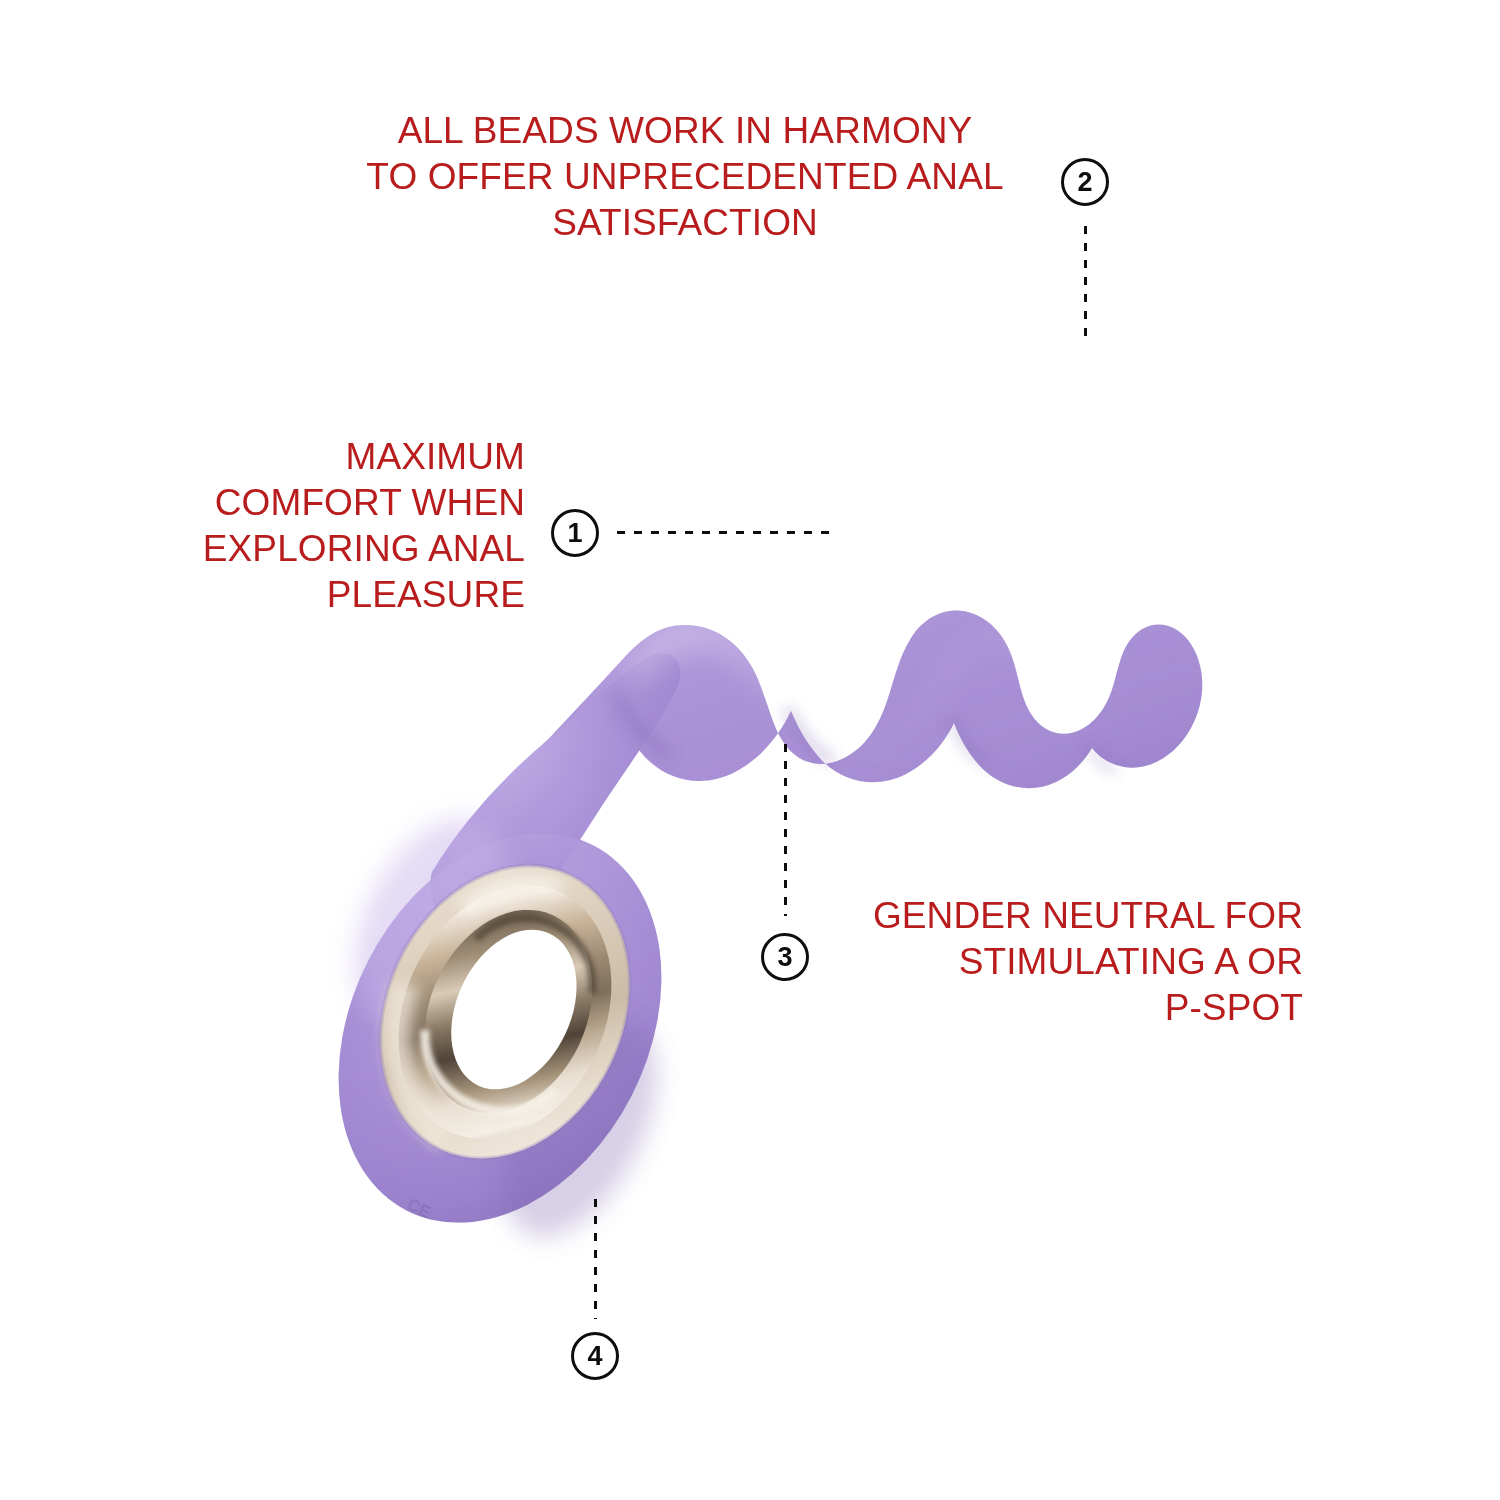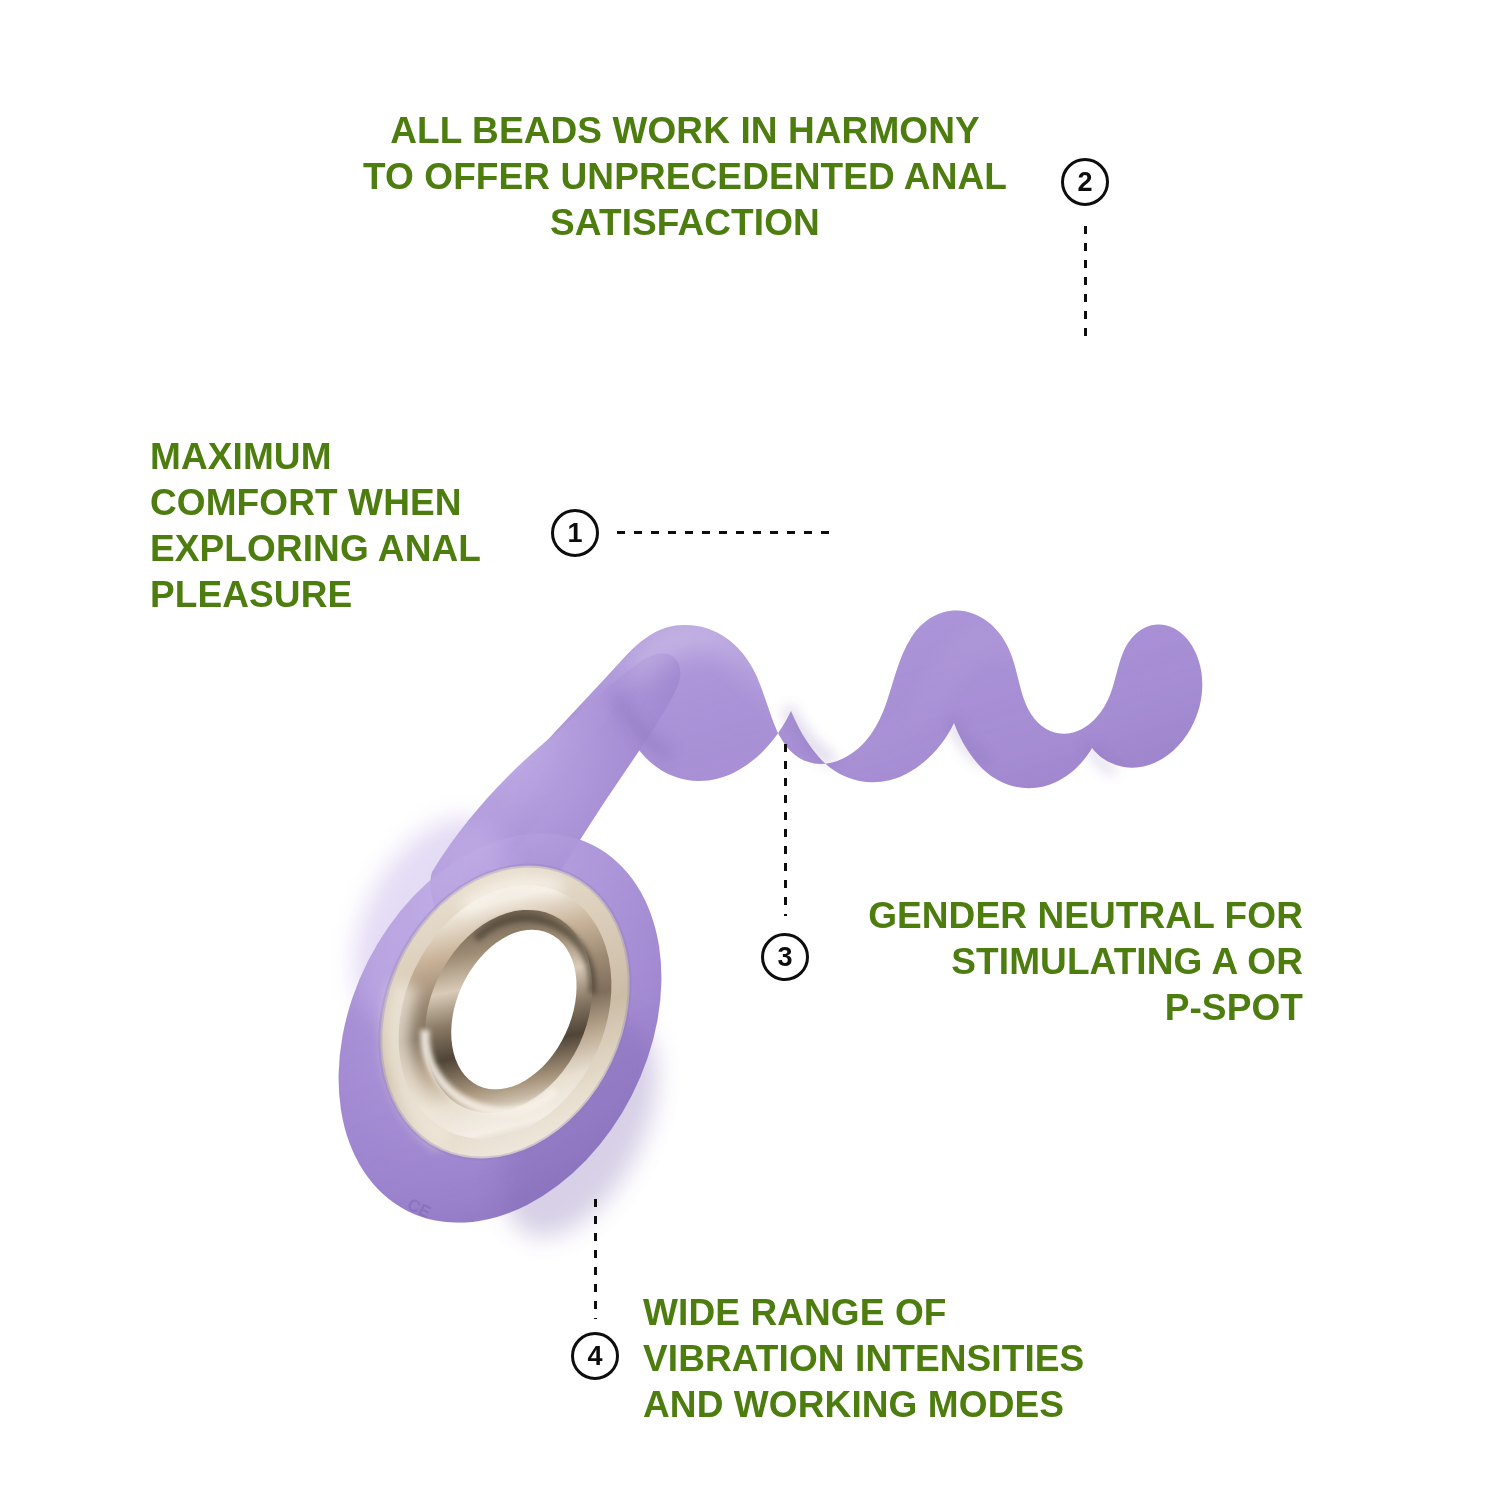--- a/index.html
+++ b/index.html
@@ -13,38 +13,38 @@
     height: 1500px;
     background: #ffffff;
     overflow: hidden;
     font-family: "Liberation Sans", sans-serif;
   }
 
   
   .callout-text {
     position: absolute;
     font-family: "Liberation Sans", sans-serif;
-    font-weight: bold;
-    color: #4d7c0f;
+    font-weight: normal;
+    color: #b91c1c;
     font-size: 37px;
     line-height: 1.24;
     letter-spacing: 0.1px;
     white-space: pre-line;
   }
   #text-2 {
     left: 330px;
     top: 108px;
     width: 710px;
     text-align: center;
   }
   #text-1 {
     left: 150px;
     top: 434px;
     width: 375px;
-    text-align: left;
+    text-align: right;
   }
   #text-3 {
     left: 833px;
     top: 893px;
     width: 470px;
     text-align: right;
   }
   #text-4 {
     left: 643px;
     top: 1290px;
@@ -322,19 +322,16 @@
 PLEASURE</div>
   <div class="marker" id="marker-1">1</div>
   <div class="leader leader-h" id="leader-1"></div>
 
   <div class="callout-text" id="text-3">GENDER NEUTRAL FOR
 STIMULATING A OR
 P-SPOT</div>
   <div class="marker" id="marker-3">3</div>
   <div class="leader leader-v" id="leader-3"></div>
 
-  <div class="callout-text" id="text-4">WIDE RANGE OF
-VIBRATION INTENSITIES
-AND WORKING MODES</div>
   <div class="marker" id="marker-4">4</div>
   <div class="leader leader-v" id="leader-4"></div>
 
 </div>
 
 </body></html>

